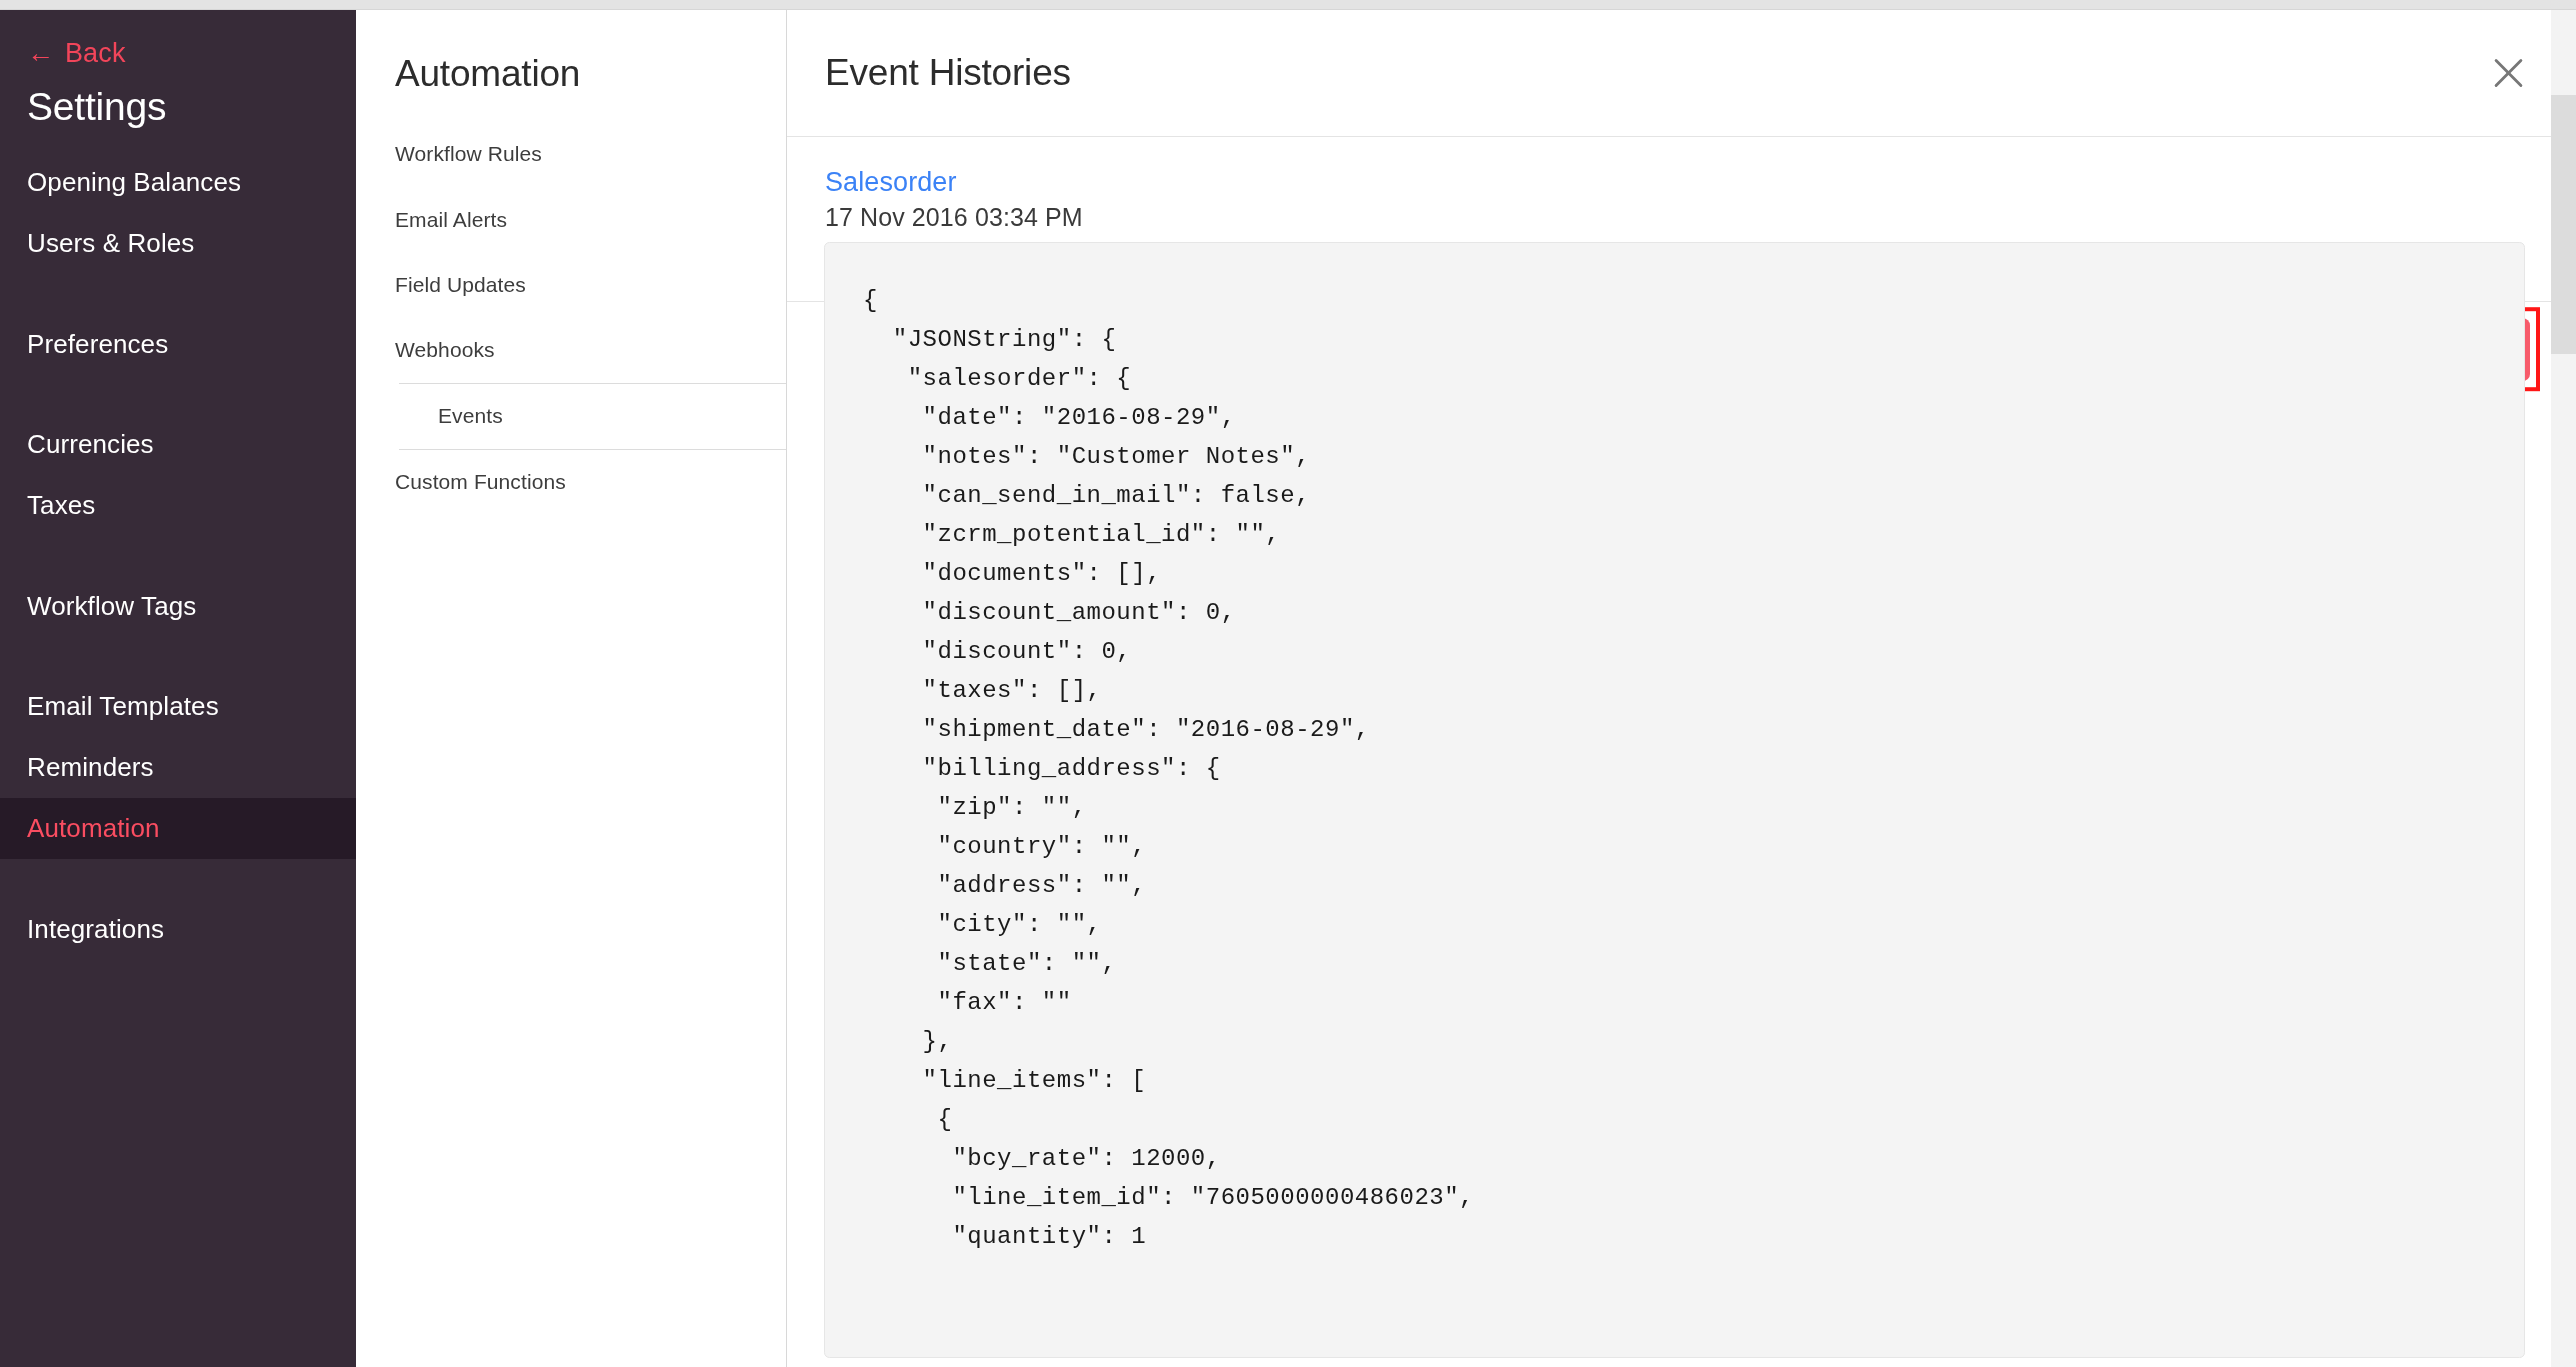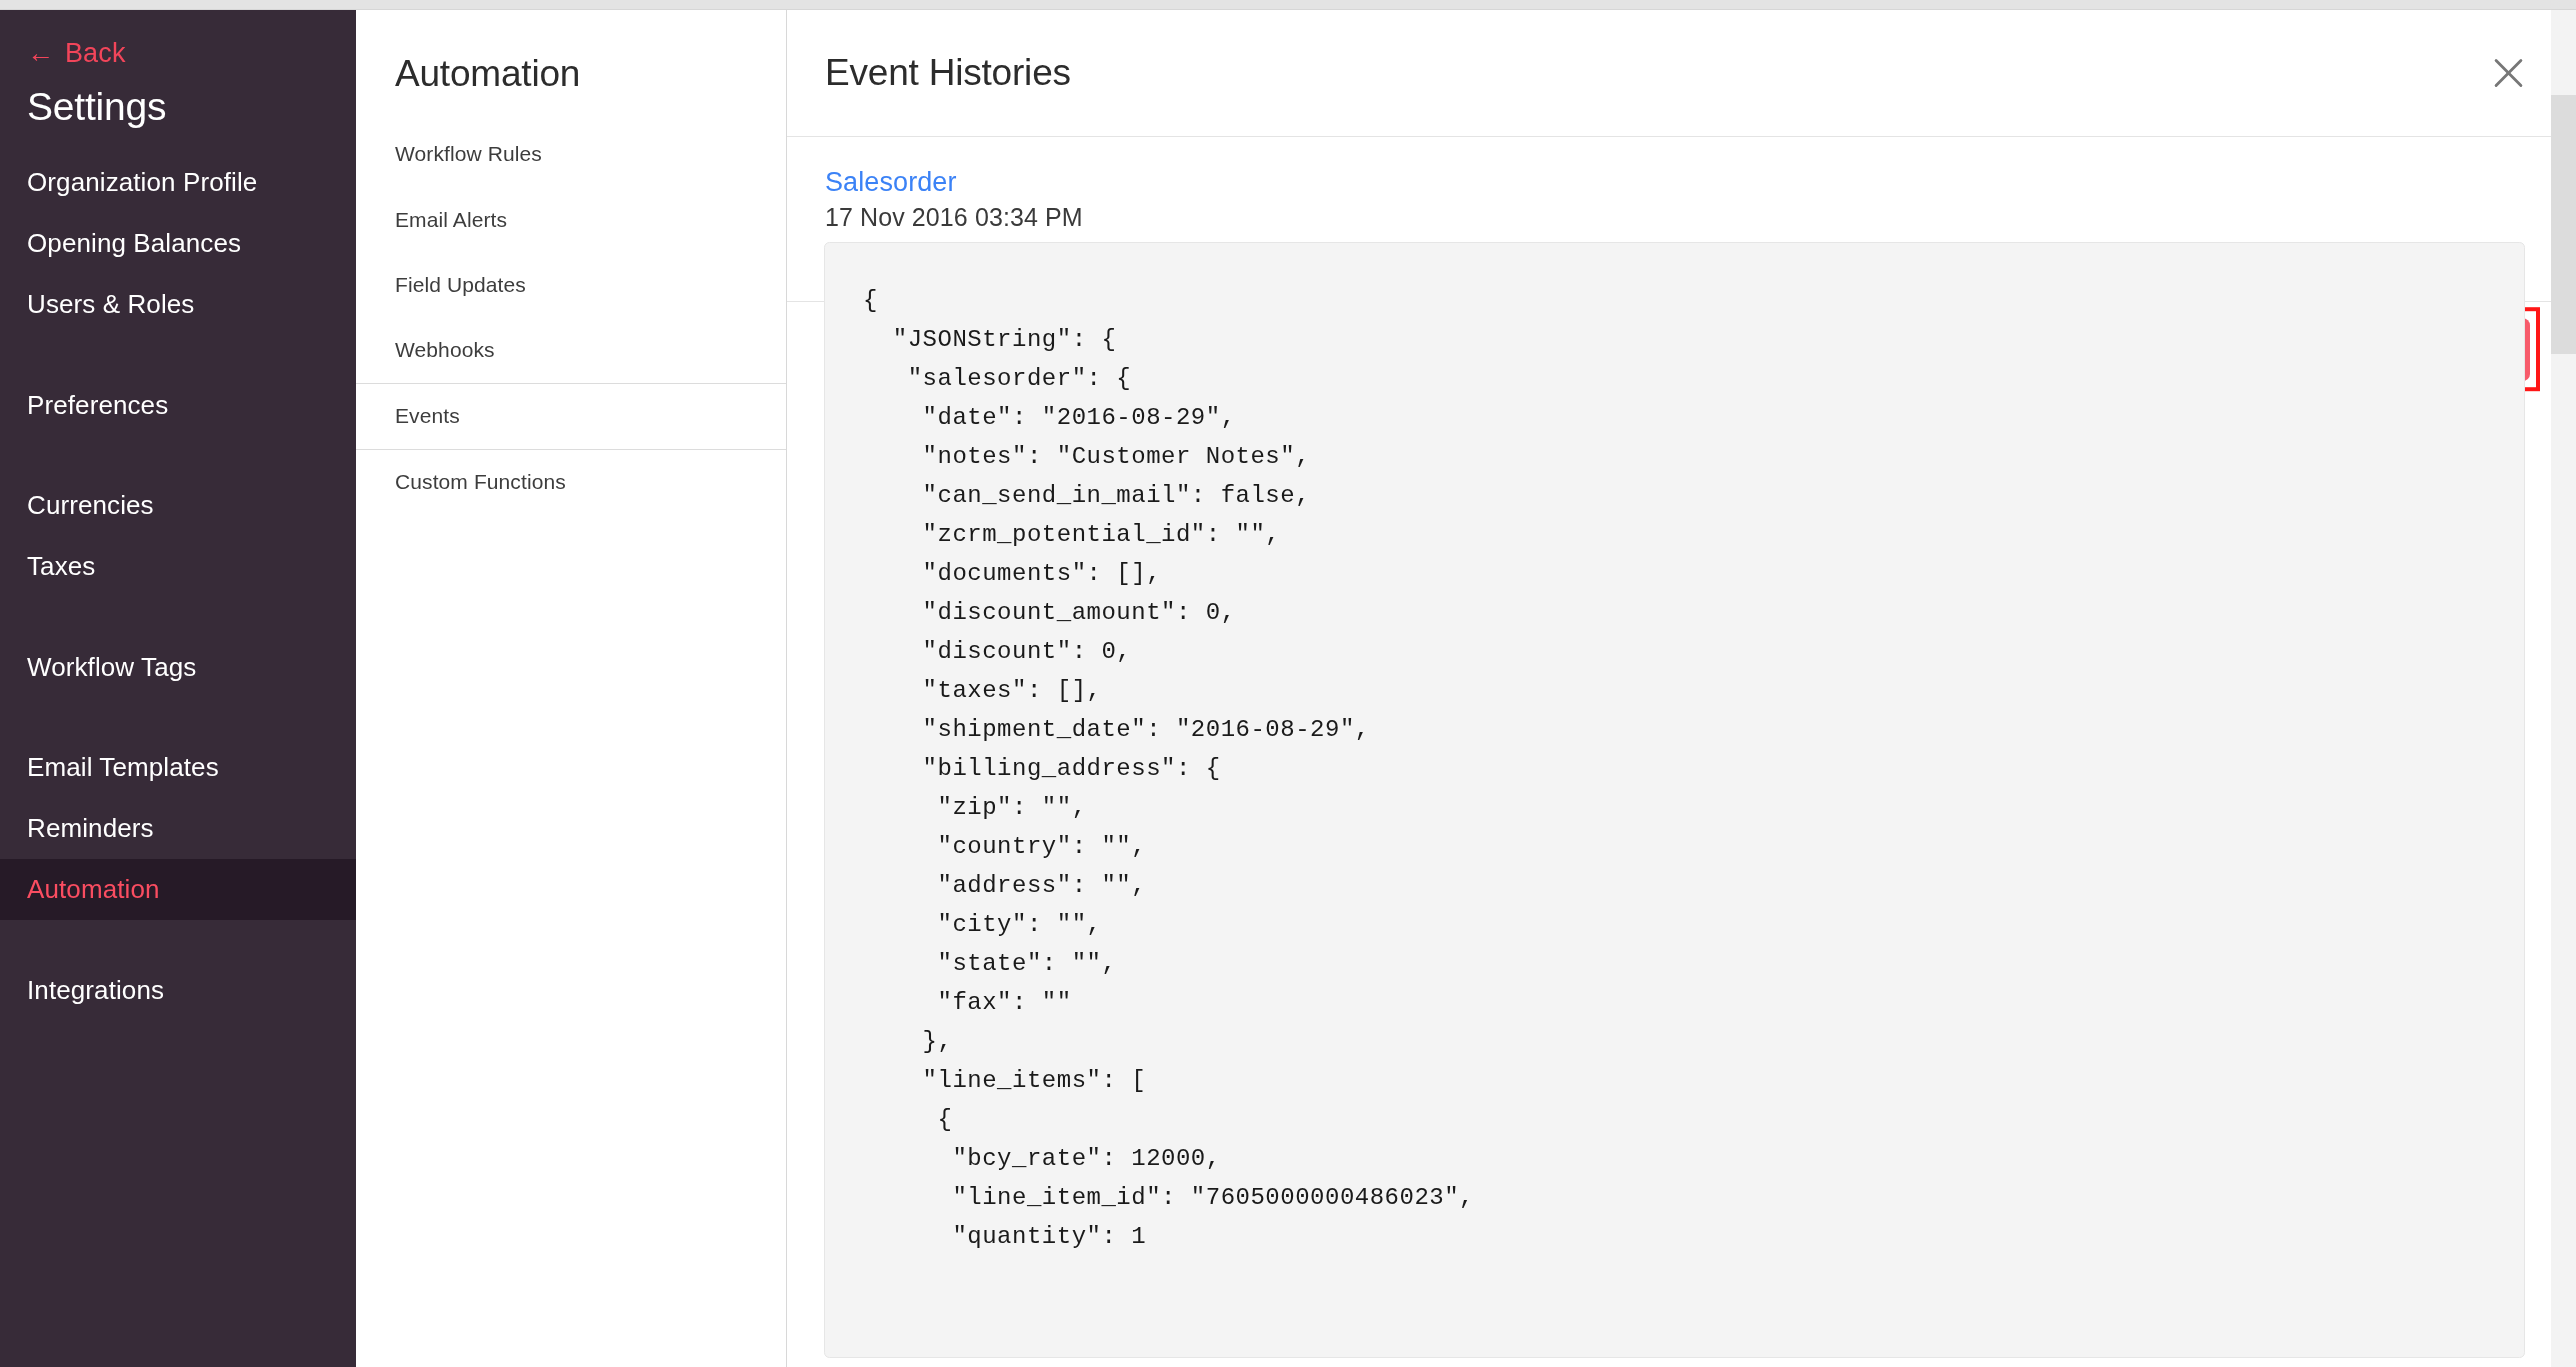--- a/index.html
+++ b/index.html
@@ -94,20 +94,21 @@
     font-size: 21px;
     color: #3d3d3d;
     padding: 20.6px 39px;
     cursor: pointer;
     letter-spacing: 0.1px;
     white-space: nowrap;
   }
   .mid-item.sel {
     border-top: 0.9px solid #dcdcdc;
     border-bottom: 0.9px solid #dcdcdc;
+    margin-left: 43px;
   }
 
   
   .main {
     position: absolute;
     top: 9.8px; left: 787px;
     width: 1789px;
     height: 1358px;
     background: #ffffff;
   }
@@ -238,21 +239,20 @@
   <div class="top-strip"></div>
 
   <div class="sidebar">
     <div class="back-link">
       <span class="back-arrow">←</span>
       <span>Back</span>
     </div>
     <div class="settings-title">Settings</div>
 
     <div class="nav-group">
-      <div class="nav-item">Organization Profile</div>
       <div class="nav-item">Opening Balances</div>
       <div class="nav-item">Users &amp; Roles</div>
     </div>
     <div class="nav-spacer"></div>
     <div class="nav-group">
       <div class="nav-item">Preferences</div>
     </div>
     <div class="nav-spacer"></div>
     <div class="nav-group">
       <div class="nav-item">Currencies</div>

